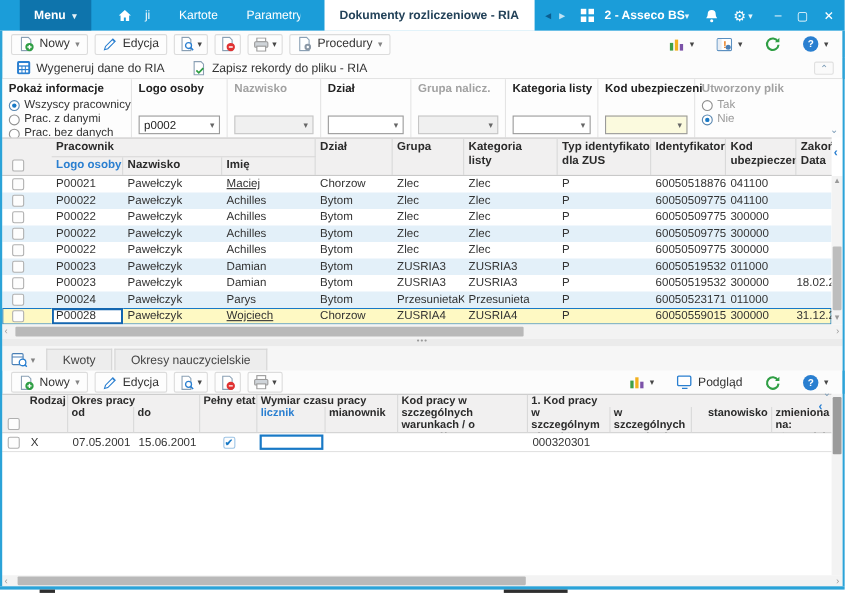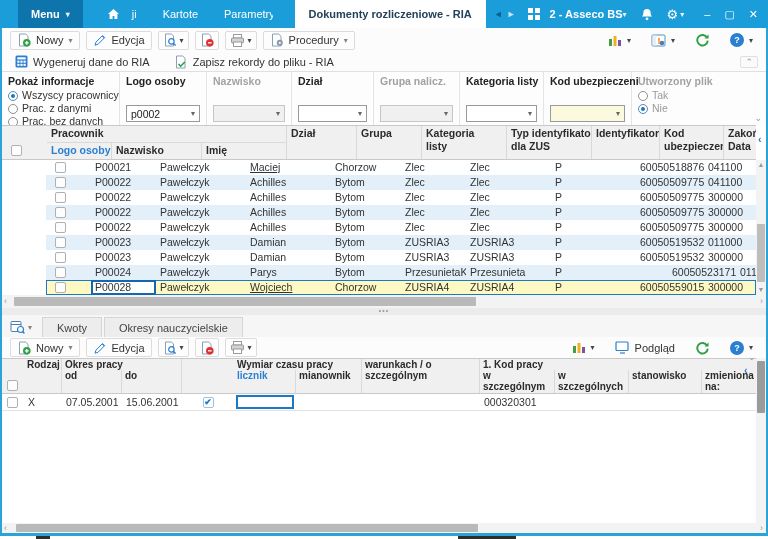--- a/index.html
+++ b/index.html
@@ -67,21 +67,21 @@
   .h-imie { grid-column:4; grid-row:2; }
   .h-dzial{ grid-column:5; grid-row:1/3; }
   .h-grupa{ grid-column:6; grid-row:1/3; }
   .h-kat  { grid-column:7; grid-row:1/3; }
   .h-typ  { grid-column:8; grid-row:1/3; }
   .h-ident{ grid-column:9; grid-row:1/3; }
   .h-kod  { grid-column:10; grid-row:1/3; }
   .h-zak  { grid-column:11; grid-row:1/3; border-right:none; }
   .hdr-chev { position:absolute; left:758px; top:133px; color:#2a7fd0; font-weight:bold; font-size:11px; }
 
-  .g1b { left:2px; top:160px; width:754px; height:135px; background:#fff; overflow:hidden;padding-left:44px; }
+  .g1b { left:2px; top:160px; width:754px; height:135px; background:#fff; overflow:hidden; }
   .g1row { display:flex; height:15px; line-height:15px; font-size:10.5px; position:relative; }
   .g1row.alt { background:#e3f0f9; }
   .g1row.sel { background:#fef9c3; box-shadow:inset 0 0 0 1px #1879c6; }
   .cbcell { width:45px; flex:0 0 45px; display:flex; align-items:center; padding-left:9px; }
   .cb { width:11px; height:11px; border:1px solid #b0b0b0; border-radius:2px; background:#fdfdfd; display:inline-flex; align-items:center; justify-content:center; font-size:9px; }
   .cb.checked { border-color:#9cc3e5; }
   .cb.checked::after { content:"✔"; color:#1879c6; font-weight:bold; }
   .gc { flex:0 0 auto; padding:0 0 0 4px; overflow:hidden; white-space:nowrap; }
   .gc.num { text-align:right; padding:0 1px 0 0; }
   .gc.acell { box-shadow:inset 0 0 0 2px #1466b0; background:#fff; }
@@ -115,21 +115,21 @@
   .h2-od   { grid-column:3; grid-row:2/4; }
   .h2-do   { grid-column:4; grid-row:2/4; }
   .h2-etat { grid-column:5; grid-row:1/4; }
   .h2-wym  { grid-column:6/8; grid-row:1; }
   .h2-licz { grid-column:6; grid-row:2/4; color:#2a7fd0; }
   .h2-mian { grid-column:7; grid-row:2/4; }
   .h2-kod  { grid-column:8; grid-row:1/4; white-space:normal; }
   .h2-g1   { grid-column:9/13; grid-row:1; border-right:none; }
   .h2-k1a  { grid-column:9; grid-row:2/4; white-space:normal; }
   .h2-k1b  { grid-column:10; grid-row:2/4; white-space:normal; }
-  .h2-stan { grid-column:11; grid-row:2/4; }
+  .h2-stan { grid-column:11; grid-row:2/4;text-align:right; }
   .h2-zmie { grid-column:12; grid-row:2/4; white-space:normal; border-right:none; }
   .hdr2-chev { position:absolute; left:744px; top:364px; color:#2a7fd0; font-weight:bold; font-size:11px; z-index:4; }
 
   .g2r { left:2px; top:394px; width:754px; height:17px; display:flex; align-items:center; border-bottom:1px solid #e2e2e2; font-size:10.5px; line-height:17px; background:#fff; }
   .d { flex:0 0 auto; padding-left:4px; overflow:hidden; white-space:nowrap; height:17px; }
   .dw0{width:22px; display:flex; align-items:center; padding-left:5px;}
   .dw1{width:38px;} .dw2{width:60px;} .dw3{width:60px;}
   .dw4{width:52px; display:flex; align-items:center; justify-content:center; padding-left:0;}
   .dw5{width:62px; padding:1px 2px;} .dw6{width:66px;} .dw7{width:118px;}
   .dw8{width:75px;} .dw9{width:74px;} .dw10{width:73px;} .dw11{width:54px;}
@@ -510,21 +510,21 @@
       <div class="cbcell">
         <span class="cb"></span>
       </div>
       <div class="gc" style="width: 65px;">P00024</div>
       <div class="gc" style="width: 90px;">Pawełczyk</div>
       <div class="gc" style="width: 85px;">Parys</div>
       <div class="gc" style="width: 70px;">Bytom</div>
       <div class="gc" style="width: 65px;">PrzesunietaKS</div>
       <div class="gc" style="width: 85px;">Przesunieta</div>
       <div class="gc" style="width: 85px;">P</div>
-      <div class="gc" style="width: 68px; margin-left: 32px;">60050523171</div>
+      <div class="gc" style="width: 68px;">60050523171</div>
       <div class="gc" style="width: 64px;">011000</div>
       <div class="gc num" style="width: 34px;"></div>
     </div>
     <div class="g1row sel">
       <div class="cbcell">
         <span class="cb"></span>
       </div>
       <div class="gc acell" style="width: 65px;">P00028</div>
       <div class="gc" style="width: 90px;">Pawełczyk</div>
       <div class="gc" style="width: 85px; text-decoration: underline;">Wojciech</div>
@@ -637,24 +637,26 @@
 <span class="abs tb3-collapse">⌄</span>
 
 <div class="abs g2h">
   <div class="h2 h2-cb">
       <span class="cb"></span>
     </div>
   <div class="h2 h2-rodz">Rodzaj</div>
   <div class="h2 h2-okres">Okres pracy</div>
   <div class="h2 h2-od">od</div>
   <div class="h2 h2-do">do</div>
+  <div class="h2 h2-etat">Pełny etat</div>
   <div class="h2 h2-wym">Wymiar czasu pracy</div>
   <div class="h2 h2-licz">licznik</div>
   <div class="h2 h2-mian">mianownik</div>
   <div class="h2 h2-kod">
+      <div>Kod pracy w szczególnych</div>
       <div>warunkach / o szczególnym</div>
     </div>
   <div class="h2 h2-g1">1. Kod pracy</div>
   <div class="h2 h2-k1a">
       <div>w szczególnym</div>
       <div>charakterze</div>
     </div>
   <div class="h2 h2-k1b">
       <div>w szczególnych</div>
       <div>warunkach</div>

